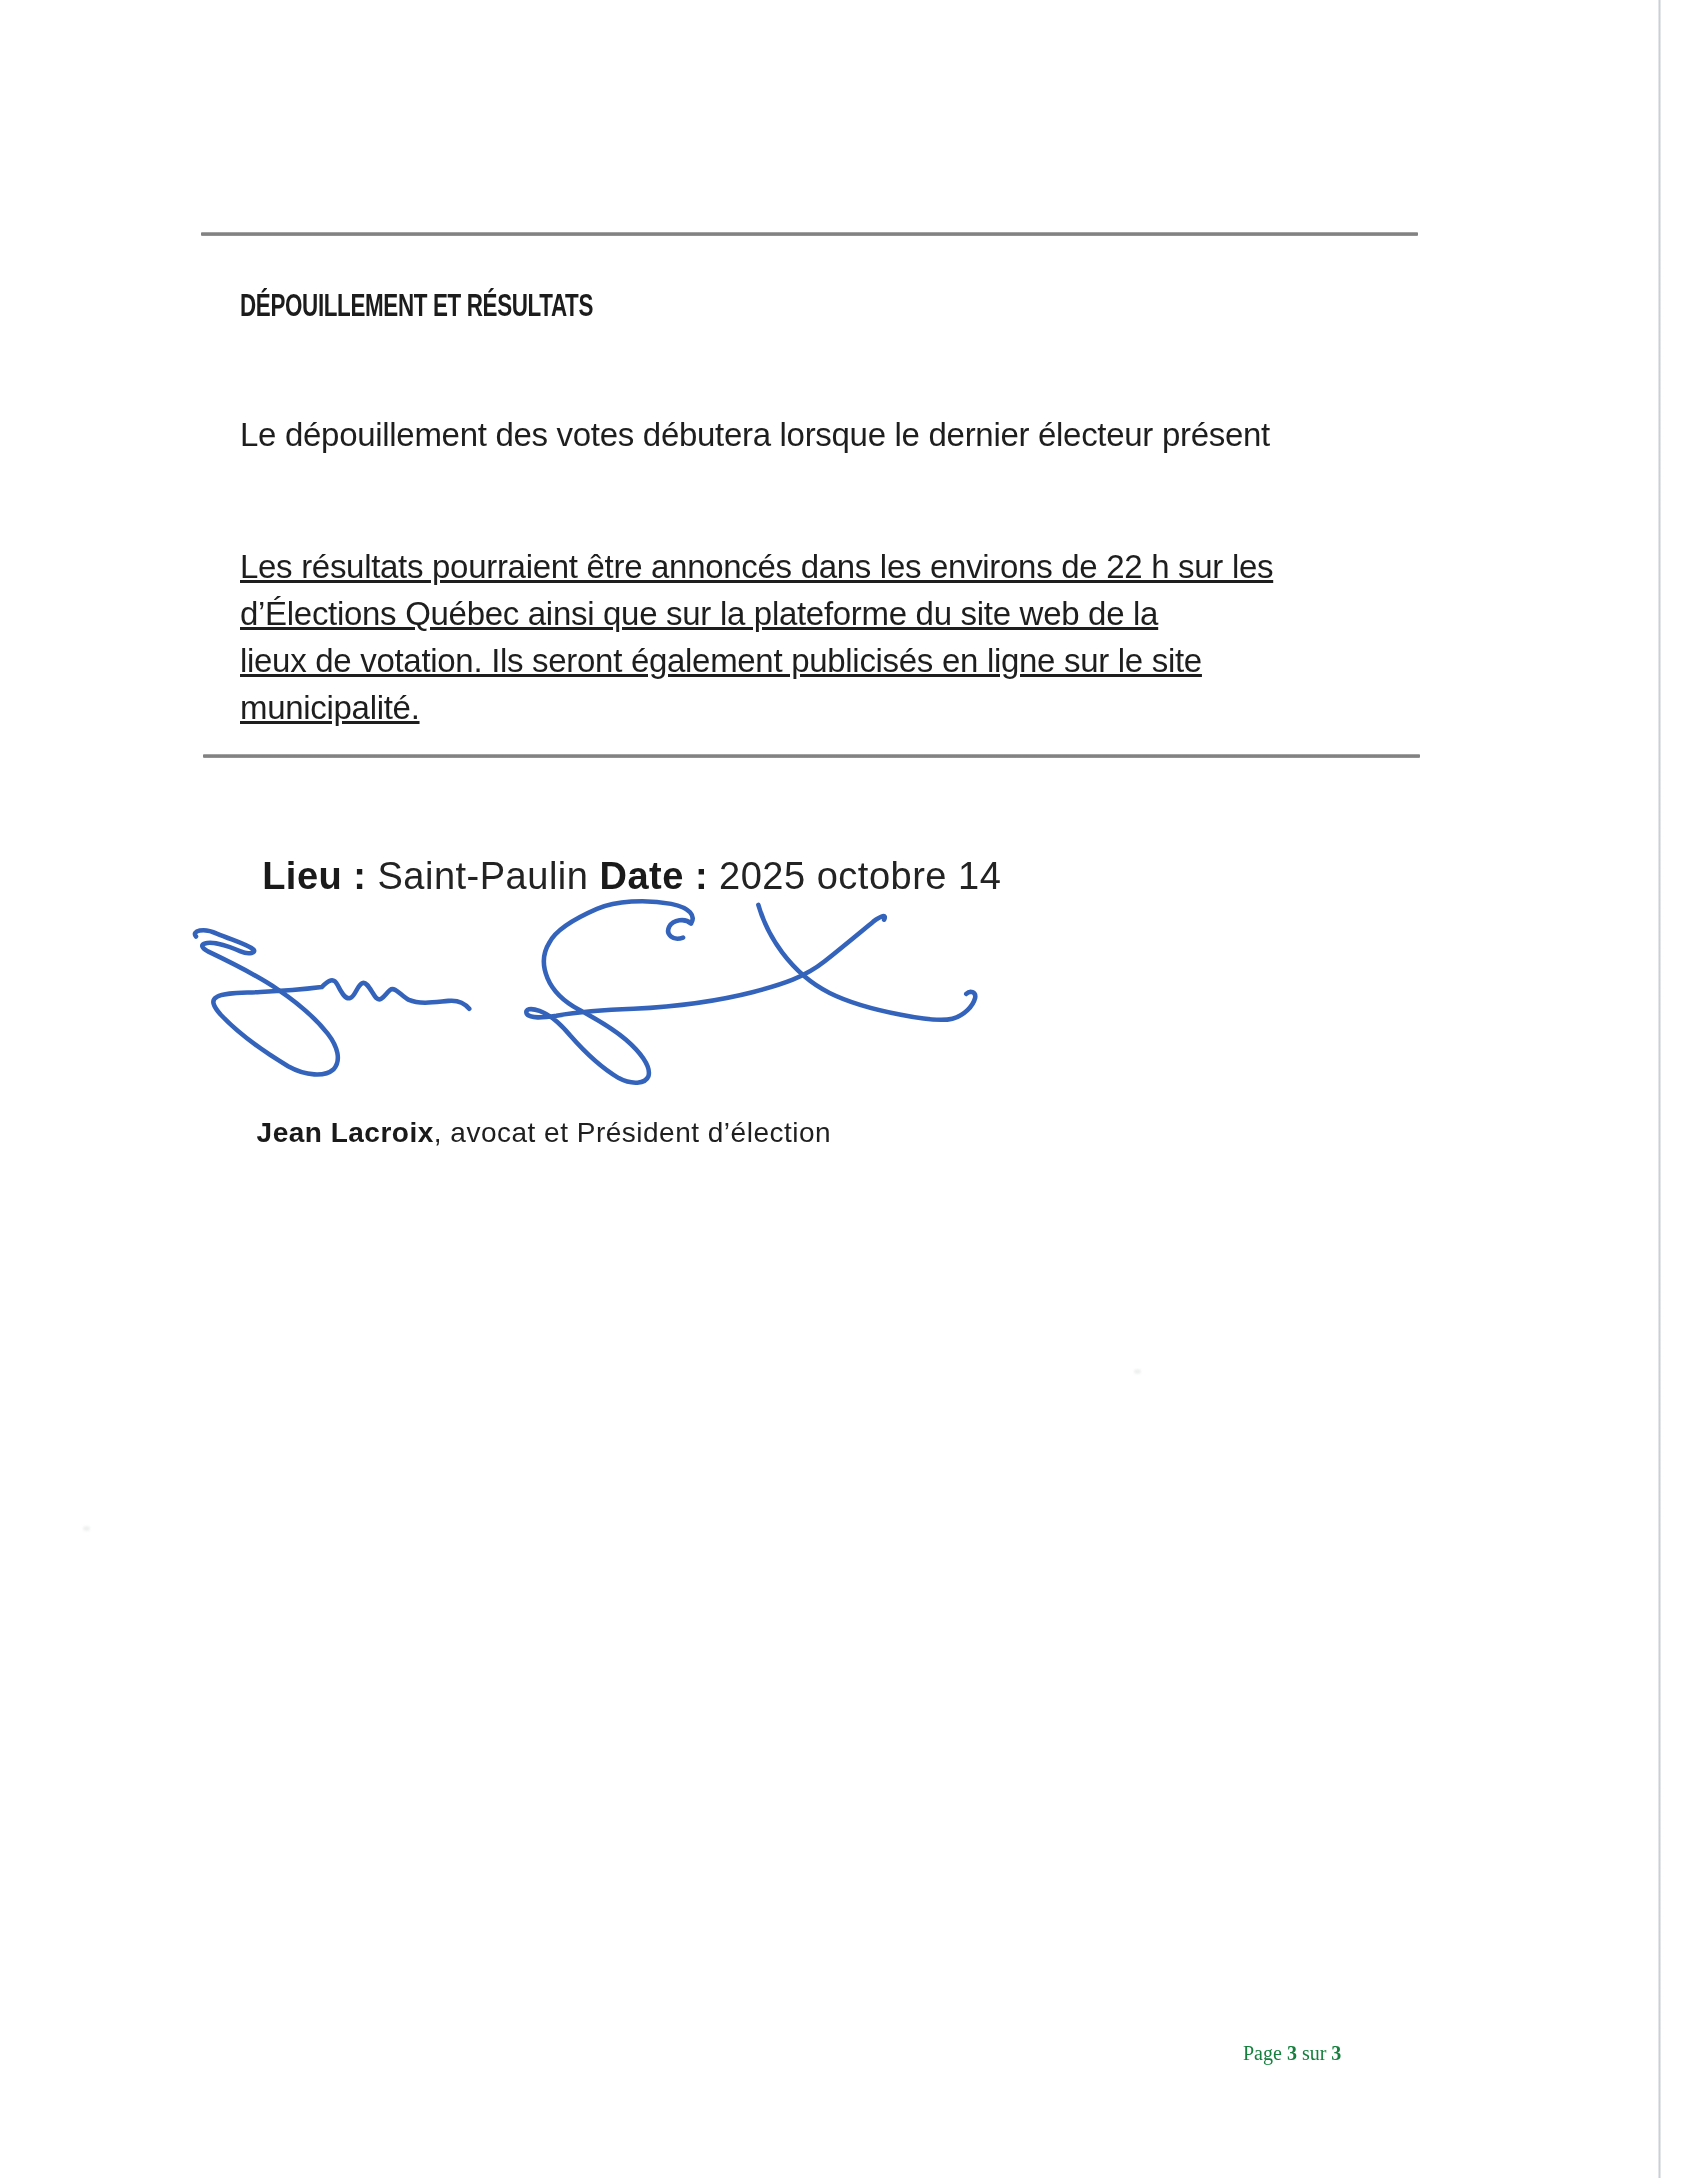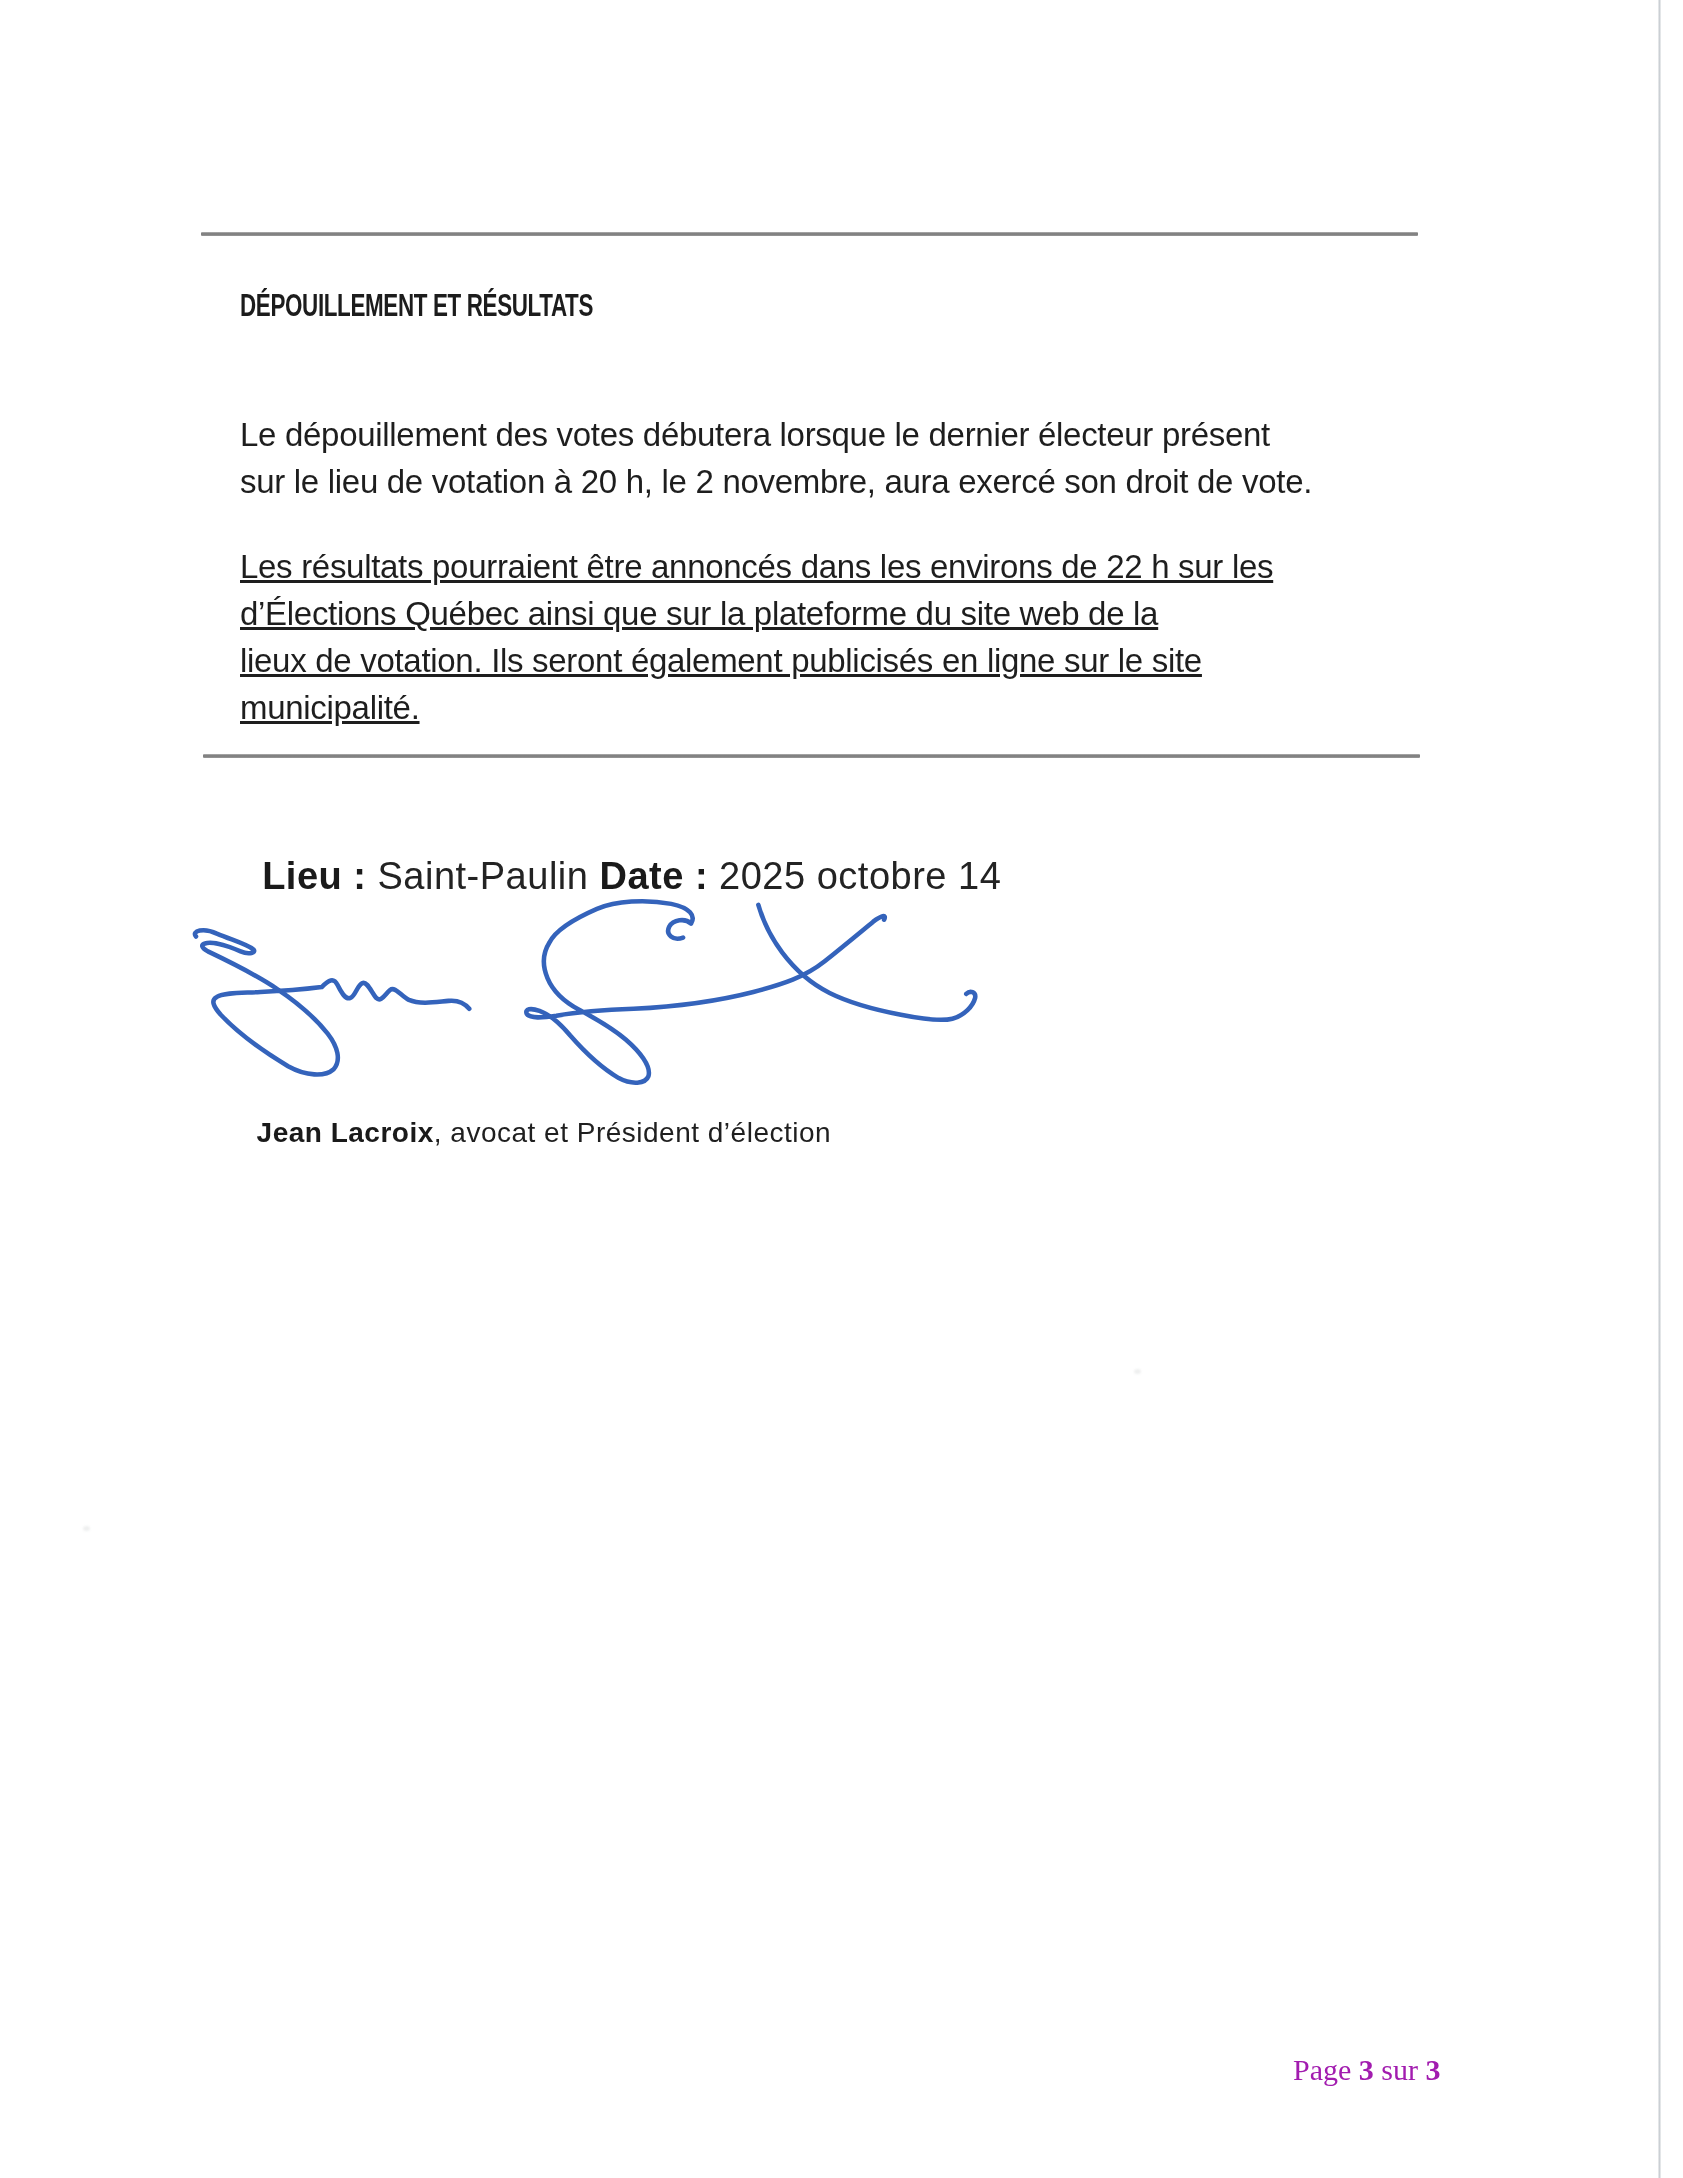--- a/index.html
+++ b/index.html
@@ -51,23 +51,23 @@
     white-space: pre; color: #1f1f1f;
   }
   #signature-svg { left: 0; top: 0; width: 1683px; height: 2178px; pointer-events: none; }
   #signature-svg path {
     fill: none;
     stroke-width: 4.6px;
     stroke-linecap: round;
     stroke-linejoin: round;
   }
   #footer {
-    left: 1278px; top: 2019px;
+    left: 1233px; top: 2019px;
     font-family: "Liberation Serif", serif;
-    font-size: 30px; color: #a21caf;
+    font-size: 20px; color: #15803d;
     white-space: pre;
   }
   #footer b { font-weight: bold; }
   #edge-artifact {
     left: 1658px; top: 0; width: 3px; height: 2178px;
     background: linear-gradient(90deg, rgba(195,200,205,0.25), rgba(185,191,197,0.75), rgba(205,210,214,0.3));
   }
   .speck {
     width: 7px; height: 5px; border-radius: 50%;
     background: rgba(90,95,100,0.10); filter: blur(1px);
@@ -75,21 +75,20 @@
 </style>
 </head>
 <body>
 
 <div class="abs rule" id="rule-top"></div>
 
 <div class="abs" id="heading">DÉPOUILLEMENT ET RÉSULTATS</div>
 
 <div class="abs para" id="para1">
   <div class="line">Le dépouillement des votes débutera lorsque le dernier électeur présent</div>
-  <div class="line">sur le lieu de votation à 20 h, le 2 novembre, aura exercé son droit de vote.</div>
 </div>
 
 <div class="abs para" id="para2">
   <div class="line">Les résultats pourraient être annoncés dans les environs de 22 h sur les</div>
   <div class="line">d’Élections Québec ainsi que sur la plateforme du site web de la</div>
   <div class="line">lieux de votation. Ils seront également publicisés en ligne sur le site</div>
   <div class="line">municipalité.</div>
 </div>
 
 <div class="abs rule" id="rule-mid"></div>

